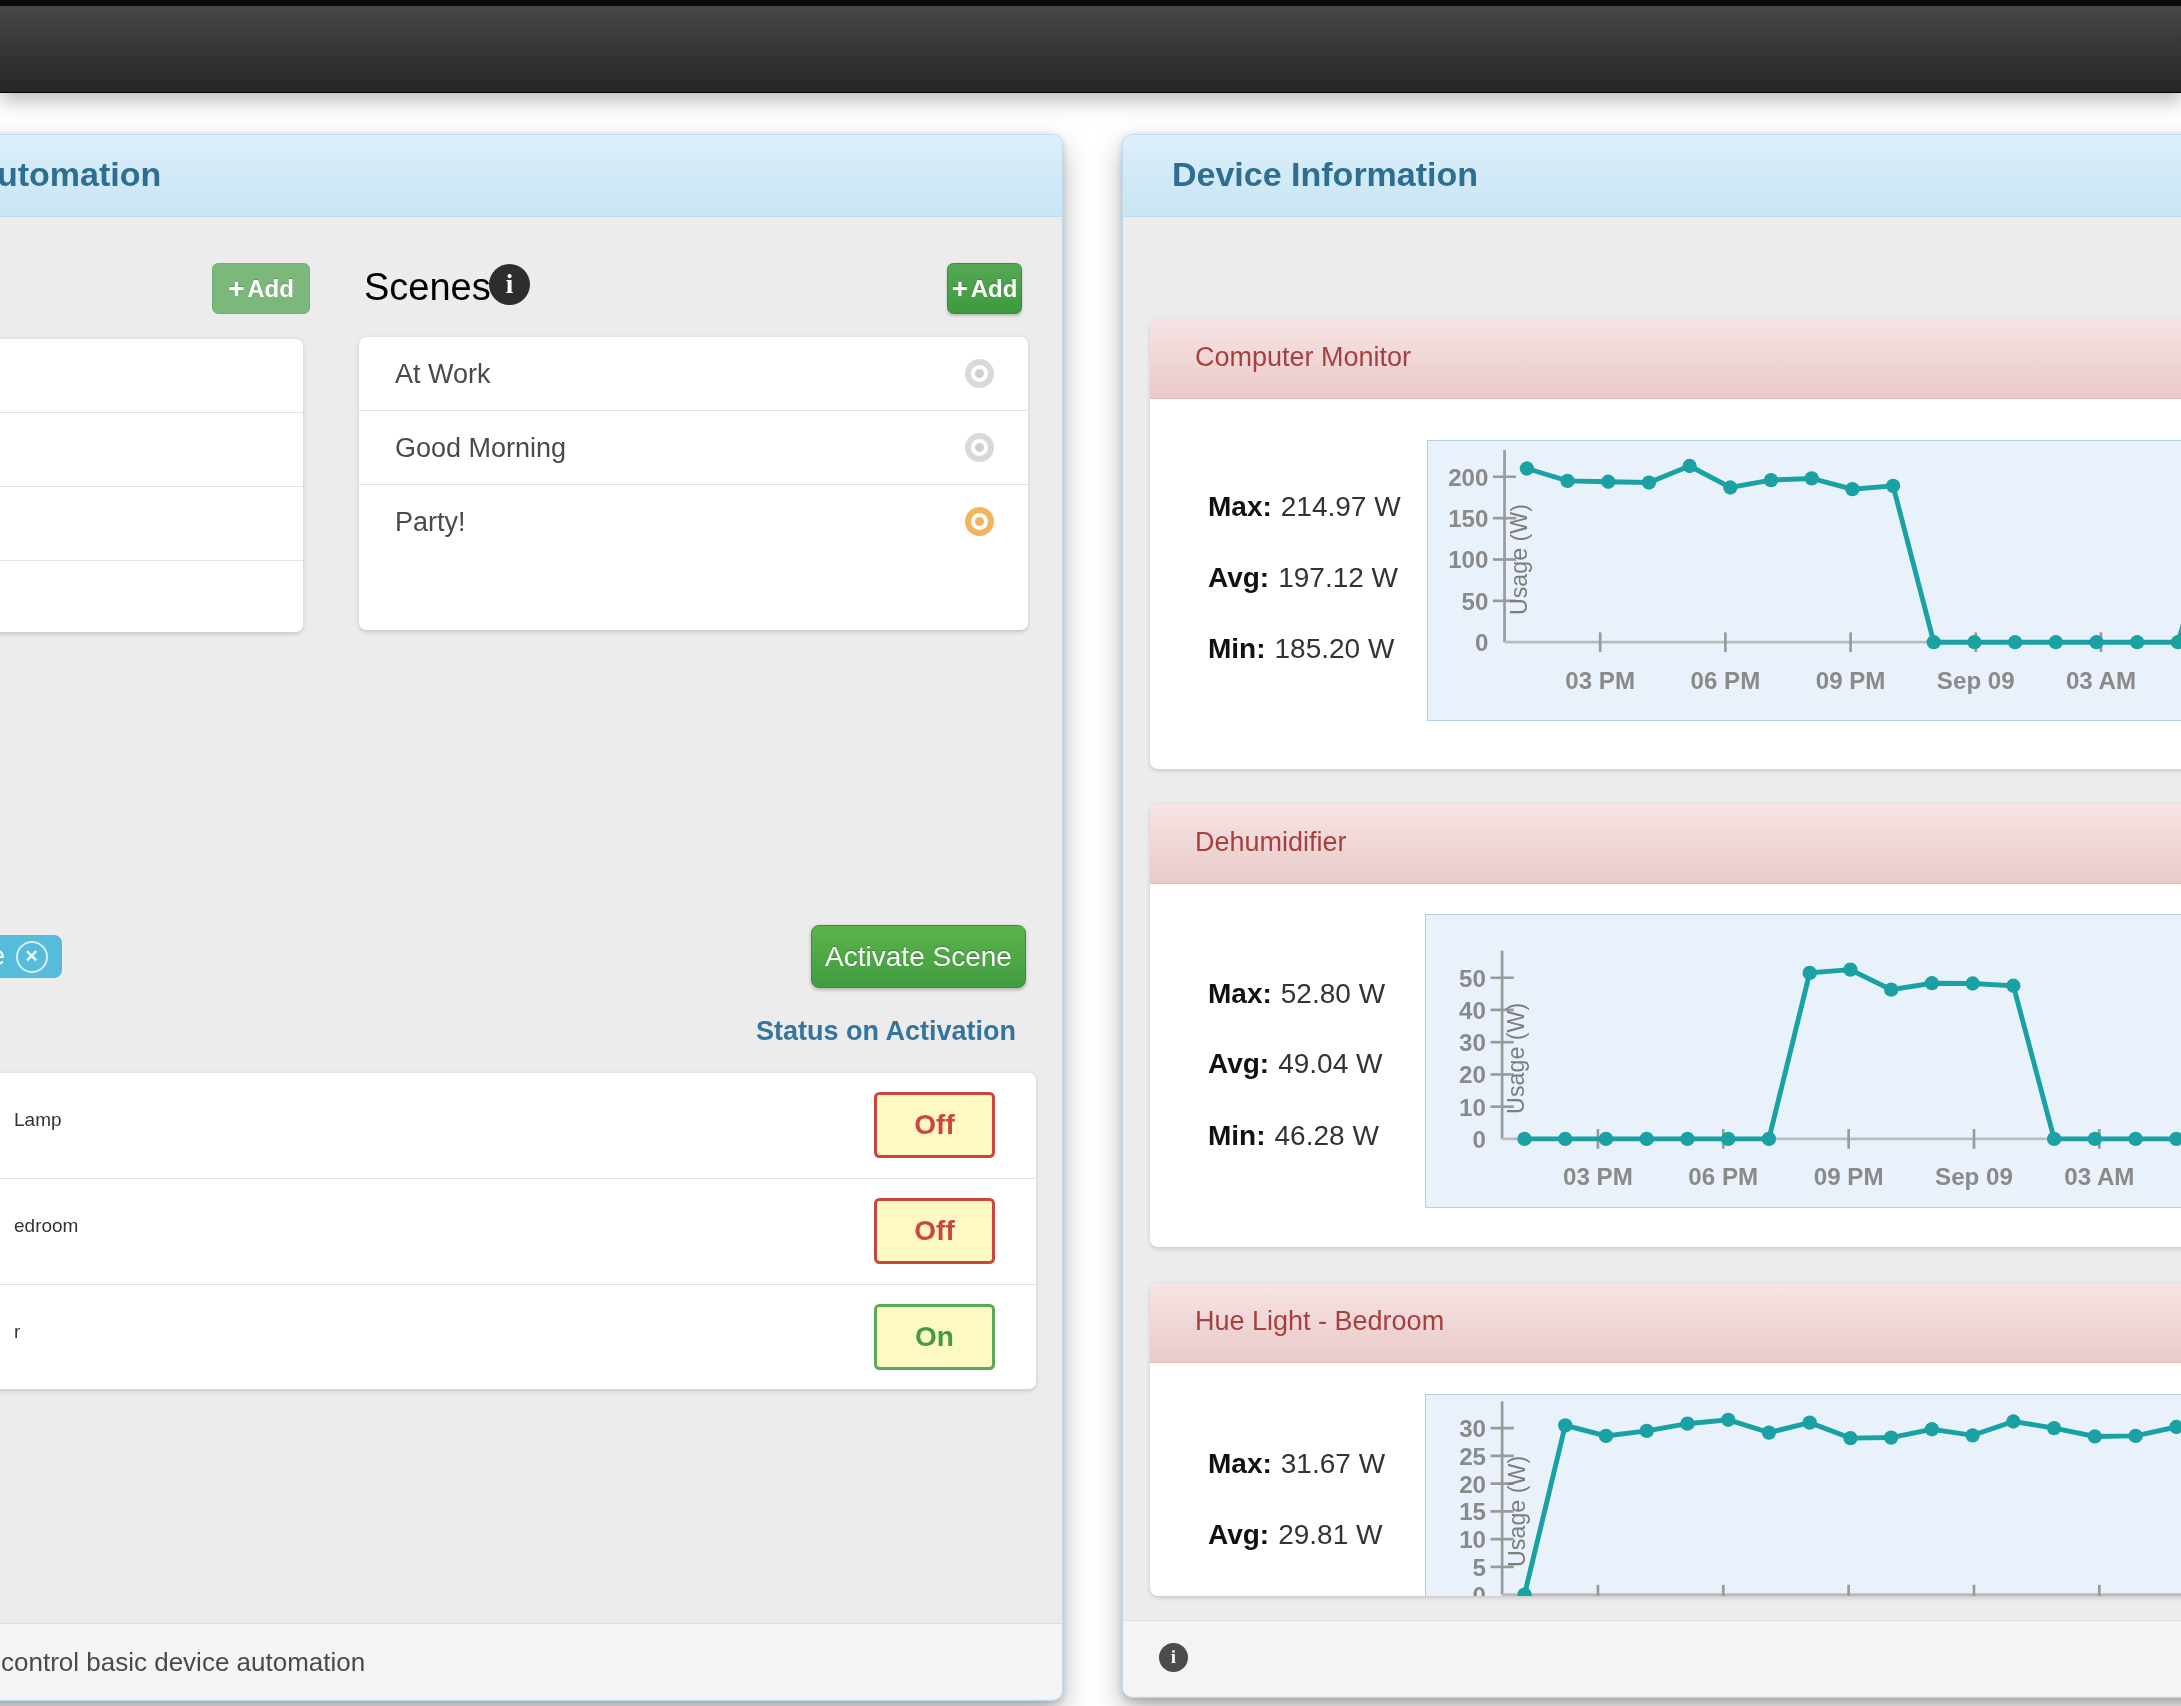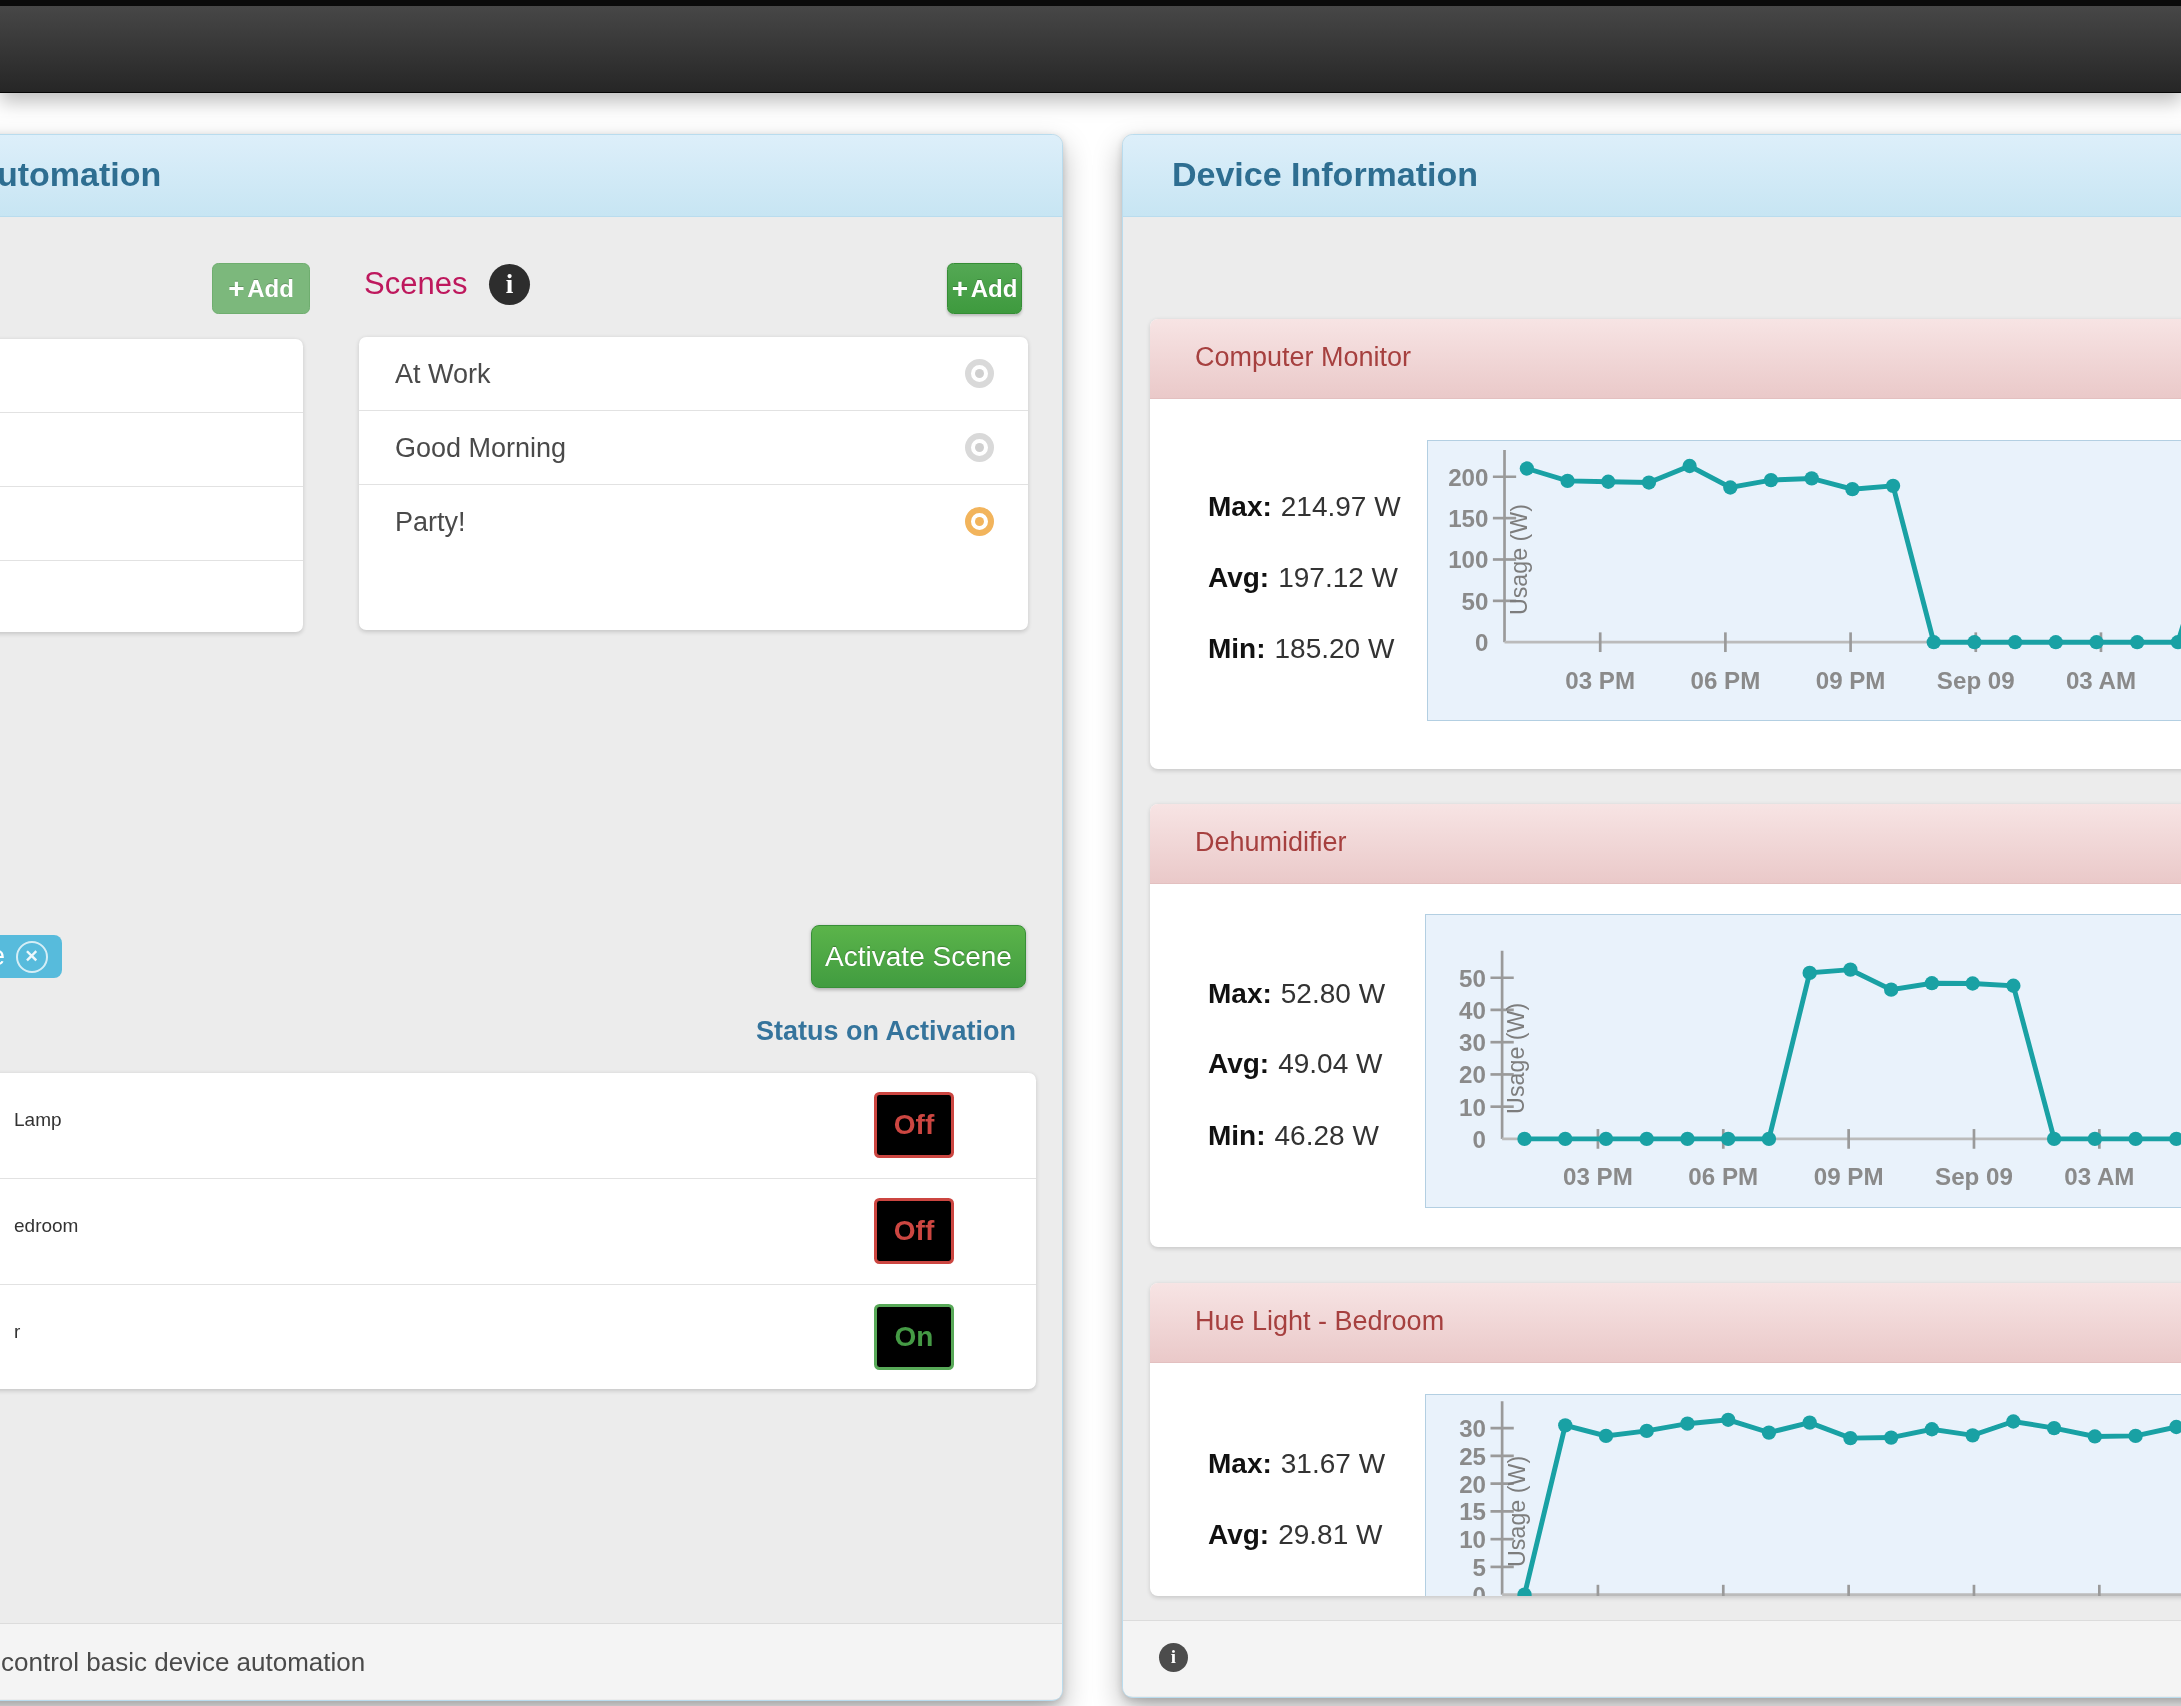--- a/index.html
+++ b/index.html
@@ -43,21 +43,21 @@
 
   
   .btn-add{position:absolute;height:51px;border-radius:6.3px;color:#fff;font-size:24px;font-weight:bold;
     display:flex;align-items:center;justify-content:center;box-sizing:border-box;
     text-shadow:0 -0.9px 0 rgba(0,0,0,.2);}
   .btn-add .plus{font-size:28px;margin-right:2.7px;}
   .btn-add.muted{background:#7cb87c;border:0.9px solid #6fae6f;width:98px;}
   .btn-add.full{background:linear-gradient(#54a854,#3e9a3e);border:0.9px solid #358d35;width:75px;
     box-shadow:0 1.8px 2.7px rgba(0,0,0,.2);}
 
-  .scenes-title{position:absolute;font-size:31px;font-weight:500;color:#be185d;}
+  .scenes-title{position:absolute;font-size:38px;font-weight:500;color:#000000;}
   .info-badge{position:absolute;width:41px;height:41px;border-radius:50%;background:#2d2d2d;
     color:#fff;display:flex;align-items:center;justify-content:center;
     font-family:"Liberation Serif",serif;font-weight:bold;font-size:27px;}
 
   
   .chip{position:absolute;background:#57bbdc;border-radius:0 8px 8px 0;display:flex;
     align-items:center;justify-content:flex-end;color:#fff;}
   .chip .chip-text{font-size:27px;margin-right:10.7px;}
   .circle-x{width:32px;height:32px;border:2.7px solid rgba(255,255,255,.75);border-radius:50%;
     box-sizing:border-box;display:flex;align-items:center;justify-content:center;
@@ -66,22 +66,22 @@
   .btn-activate{position:absolute;left:1352px;top:790px;width:213px;height:61px;
     background:linear-gradient(#5bb44a,#419c40);border:0.9px solid #388f38;border-radius:8px;
     color:#fff;font-size:28px;display:flex;align-items:center;justify-content:center;
     text-shadow:0 -0.9px 0.9px rgba(0,0,0,.25);box-shadow:0 1.8px 3.6px rgba(0,0,0,.25);}
   .status-header{position:absolute;left:0;top:881px;width:1557px;text-align:right;
     font-size:27px;font-weight:bold;color:#35749c;}
 
   
   #status-list .row{height:105px;}
   .status-label{position:absolute;left:465px;top:36px;font-size:19px;color:#333;}
-  .state-btn{position:absolute;left:1325px;top:19px;width:80px;height:66px;box-sizing:border-box;
-    border-radius:5.4px;background:#000000;display:flex;align-items:center;justify-content:center;
+  .state-btn{position:absolute;left:1325px;top:19px;width:121px;height:66px;box-sizing:border-box;
+    border-radius:5.4px;background:#fef9c3;display:flex;align-items:center;justify-content:center;
     font-size:28px;font-weight:bold;}
   .state-btn.off{border:3.6px solid #cc4641;color:#cc4641;}
   .state-btn.on{border:3.6px solid #58a958;color:#459a45;}
 
   
   .dev-card{position:absolute;left:27px;width:1102px;background:#fff;border-radius:8px;
     box-shadow:0 1.8px 4.5px rgba(0,0,0,.15);overflow:hidden;}
   .dev-card-header{position:relative;height:79px;background:linear-gradient(#f7e4e4,#eac9c9);
     border-bottom:0.9px solid #e3c0c0;}
   .dev-card-title{position:absolute;left:45px;top:23px;font-size:27px;color:#a6403f;}

